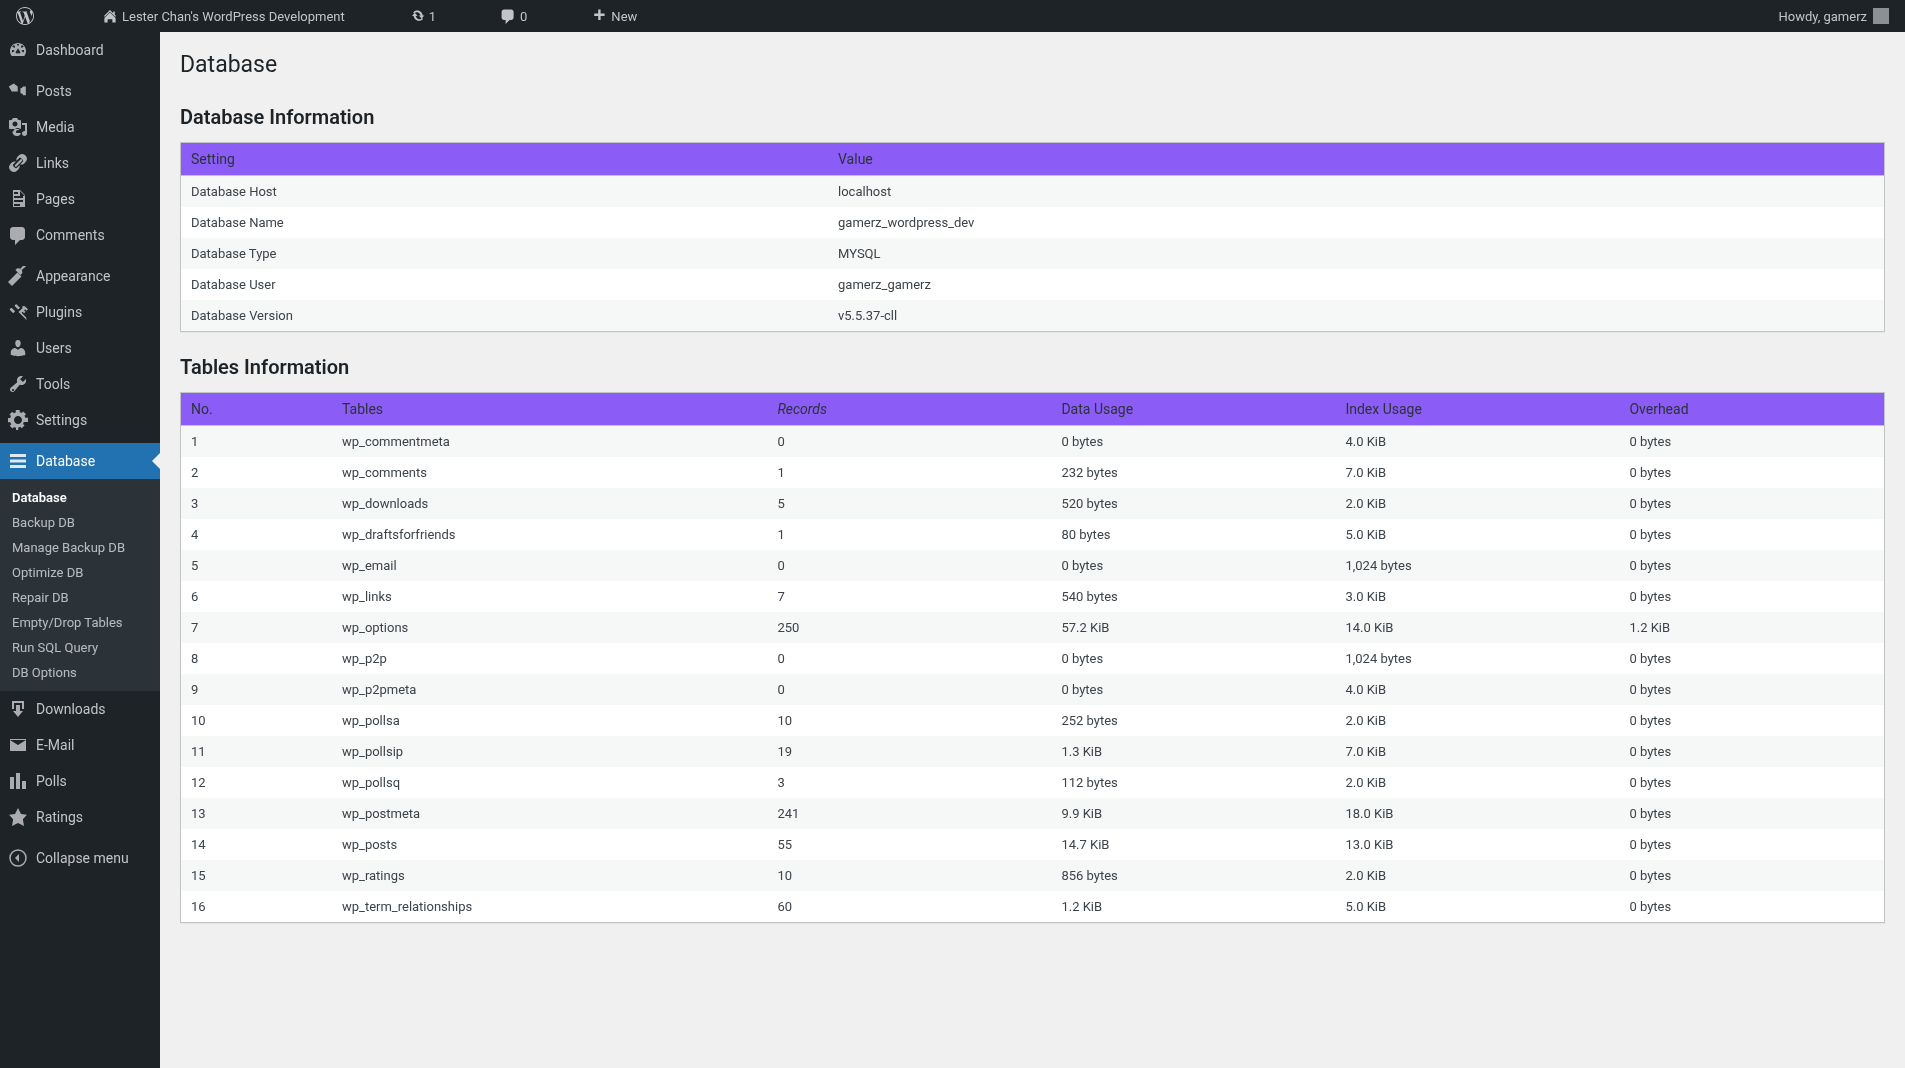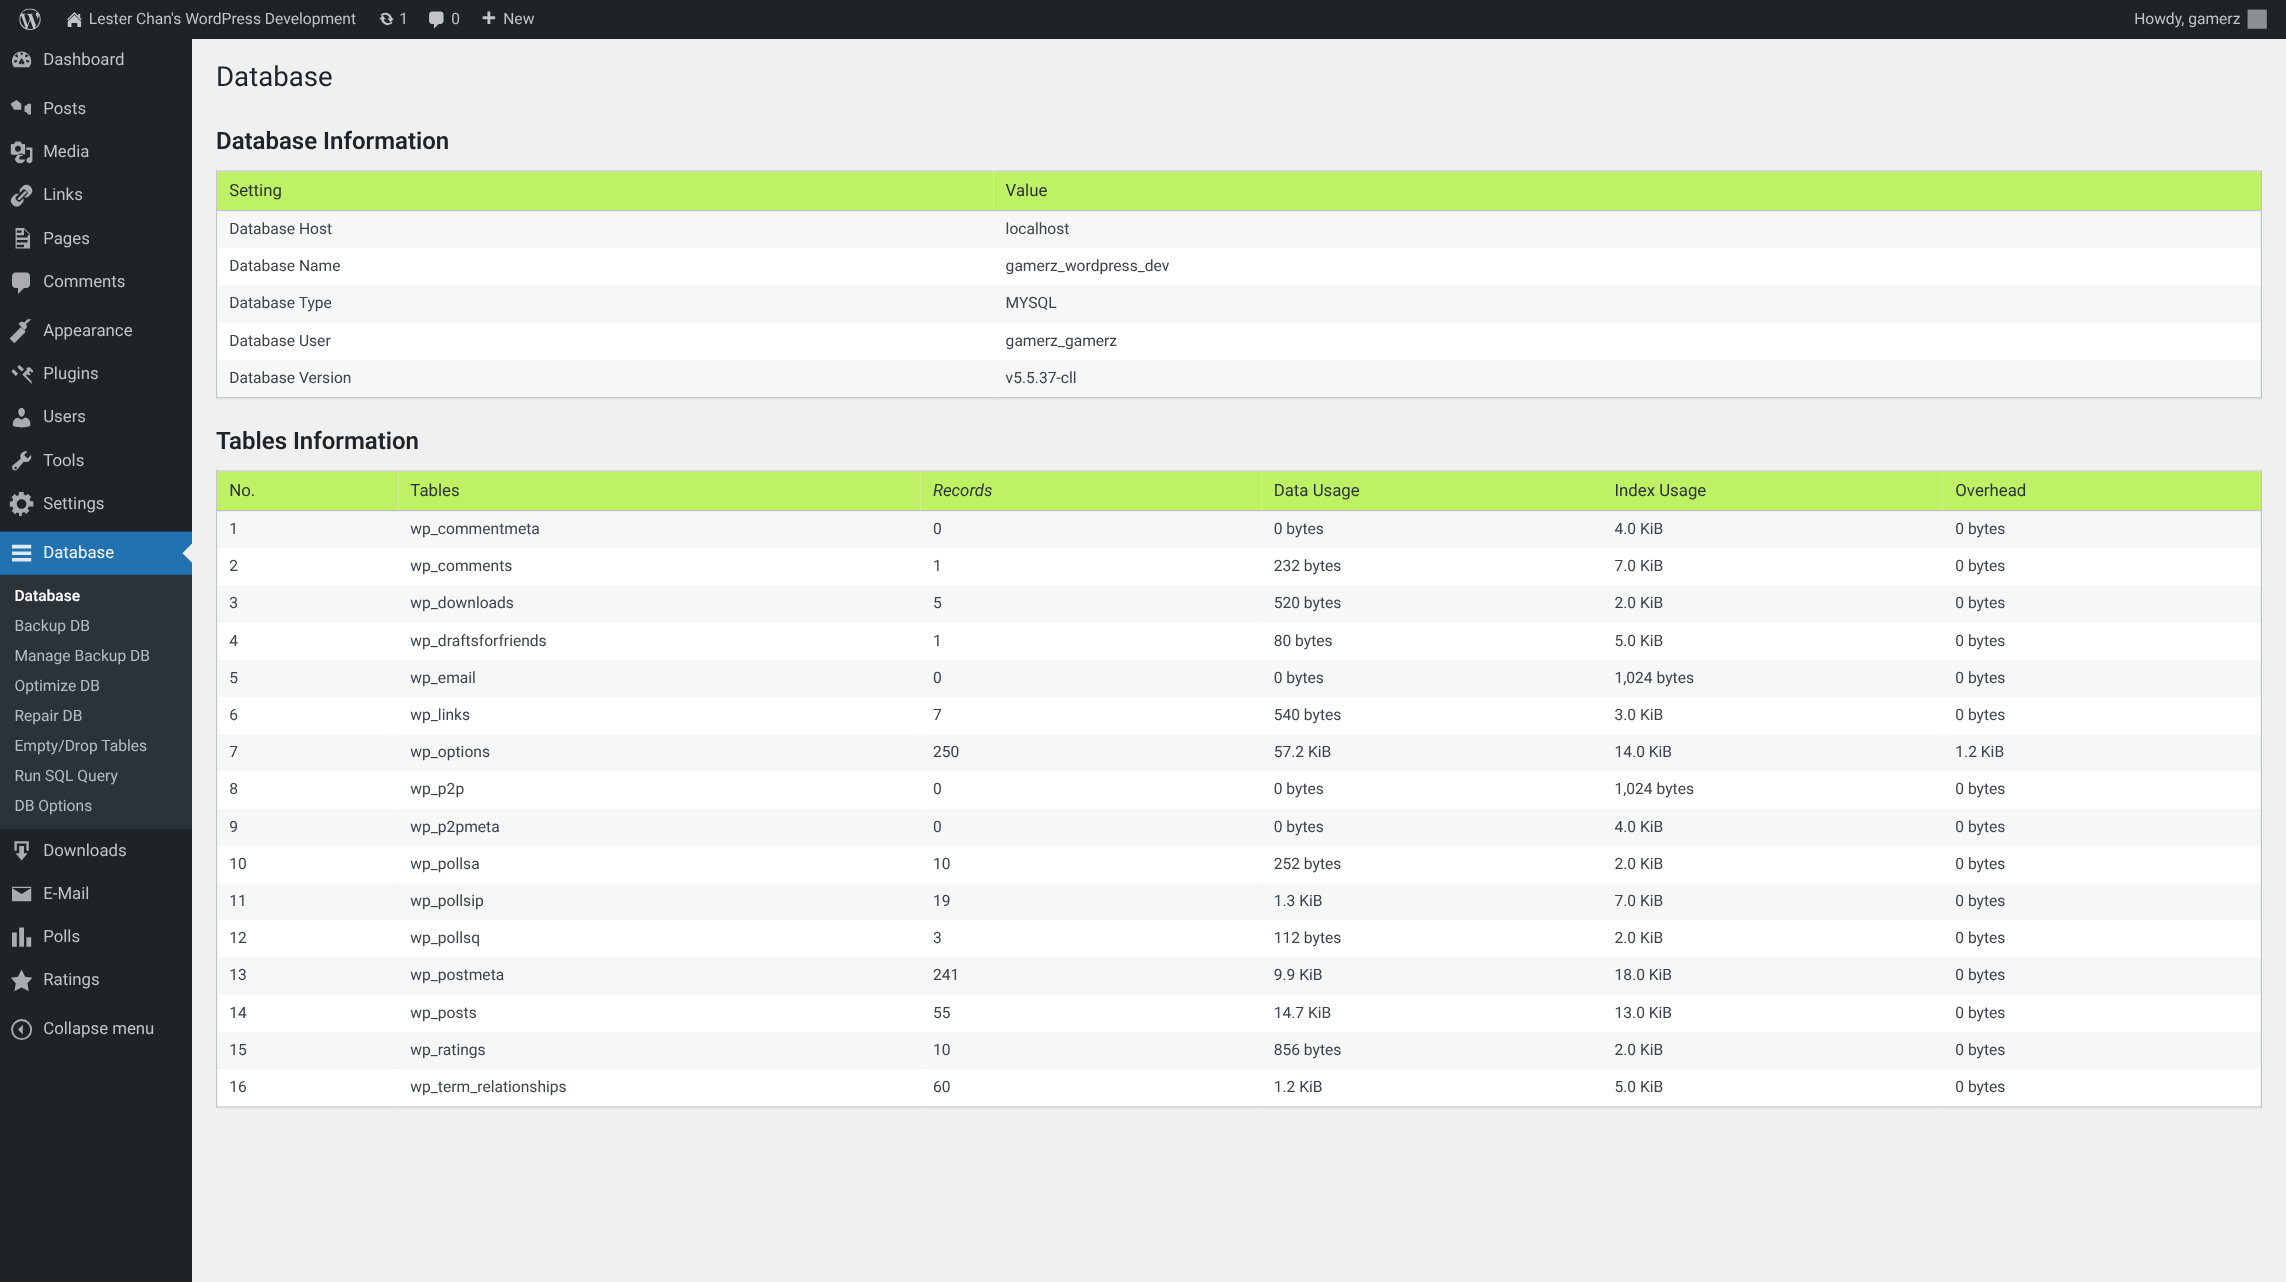--- a/index.html
+++ b/index.html
@@ -1,20 +1,20 @@
 <!DOCTYPE html>
 <html><head>
 <meta charset="utf-8">
 <style>
 * { margin: 0; padding: 0; box-sizing: border-box; }
 body { font-family: -apple-system, BlinkMacSystemFont, "Segoe UI", Roboto, Oxygen-Sans, Ubuntu, Cantarell, "Helvetica Neue", sans-serif; font-size: 13px; color: #3c434a; background: #f0f0f1; }
 
 
 .admin-bar { height: 32px; background: #1d2327; color: #c3c4c7; display: flex; align-items: center; padding: 0 8px; justify-content: space-between; position: fixed; top:0; left:0; right:0; z-index: 100; }
-.admin-bar-left { display: flex; align-items: center; }
+.admin-bar-left { display: flex; align-items: center; gap: 48px; }
 .admin-bar-right { display: flex; align-items: center; justify-content: flex-end; }
 .ab-item { display: flex; align-items: center; padding: 0 8px; height: 32px; color: #c3c4c7; cursor: pointer; font-size: 13px; }
 .ab-icon { font-size: 16px; margin-right: 4px; display:inline-flex; align-items:center; }
 .avatar { width:16px; height:16px; background:#8c8f94; margin-left:6px; }
 
 
 .sidebar { position: fixed; top: 32px; left: 0; bottom: 0; width: 160px; background: #1d2327; color: #c3c4c7; overflow-y: auto; }
 .menu-item { display: flex; align-items: center; padding: 8px 8px; cursor: pointer; color:#c3c4c7; font-size:14px; position:relative; }
 .menu-item.current { background: #2271b1; color: #fff; font-weight:400; }
 .menu-item.current::after { content:''; position:absolute; right:0; top:50%; transform:translateY(-50%); width:0; height:0; border-top:8px solid transparent; border-bottom:8px solid transparent; border-right:8px solid #f0f0f1; }
@@ -24,21 +24,21 @@
 .submenu-item { padding: 5px 12px; color: rgba(240,246,252,0.7); cursor:pointer; font-size:13px; }
 .submenu-item.current { color:#fff; font-weight:600; }
 
 
 .content { margin-left: 160px; margin-top: 32px; padding: 10px 20px 20px 20px; }
 h1.page-title { font-size: 23px; font-weight: 400; padding: 9px 0 4px 0; color:#1d2327; }
 h2.section-title { font-size: 20px; font-weight: 600; padding: 8px 0; margin: 15px 0 5px 0; color:#1d2327; }
 
 
 table.wp-list-table { width: 100%; border-collapse: collapse; background: #fff; border: 1px solid #c3c4c7; box-shadow: 0 1px 1px rgba(0,0,0,0.04); }
-table.wp-list-table th { text-align: left; padding: 8px 10px; font-weight:400; font-size:14px; color:#2c3338; border-bottom:1px solid #c3c4c7; background:#bef264; }
+table.wp-list-table th { text-align: left; padding: 8px 10px; font-weight:400; font-size:14px; color:#2c3338; border-bottom:1px solid #c3c4c7; background:#8b5cf6; }
 table.wp-list-table td { padding: 8px 10px; font-size:13px; color:#3c434a; vertical-align:middle; }
 table.wp-list-table tbody tr:nth-child(odd) { background: #f6f7f7; }
 table.wp-list-table tbody tr:nth-child(even) { background: #fff; }
 </style>
 </head>
 <body>
 
 <div class="admin-bar">
   <div class="admin-bar-left">
     <div class="ab-item">

